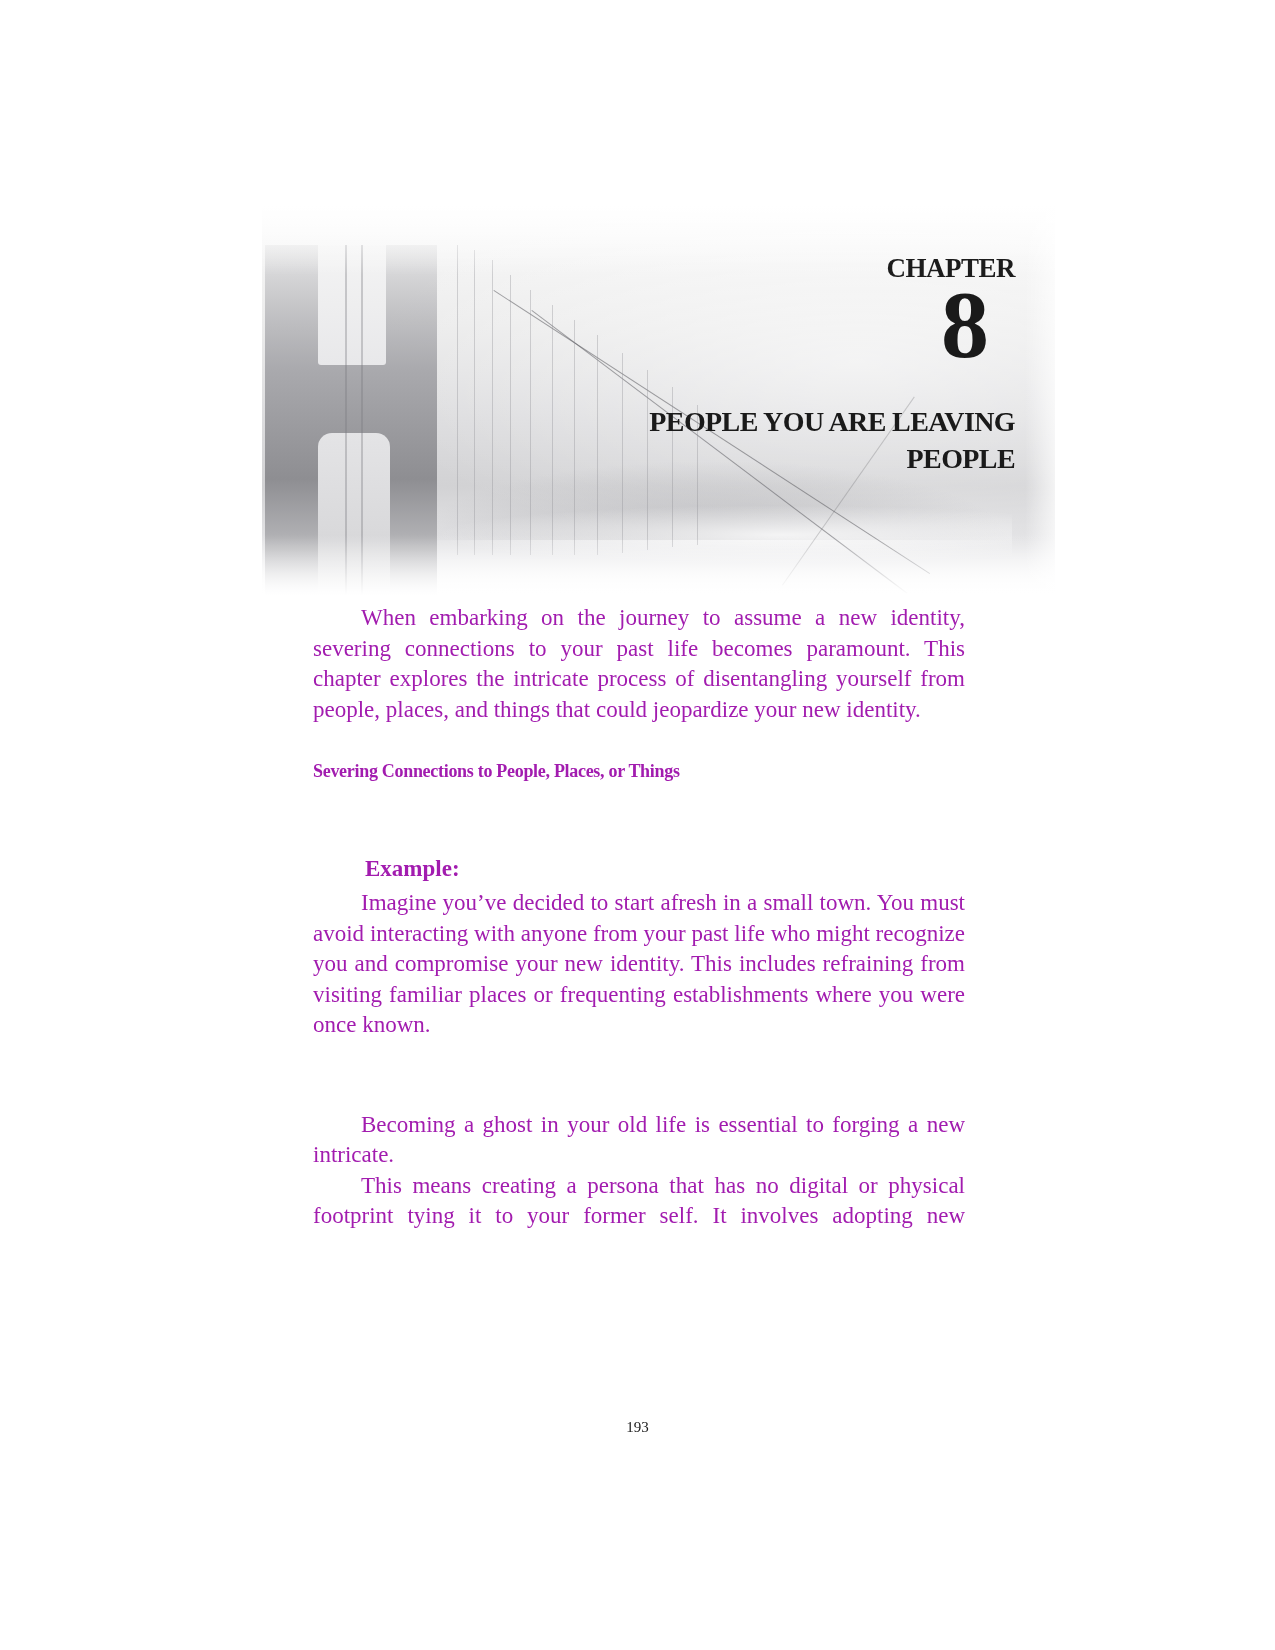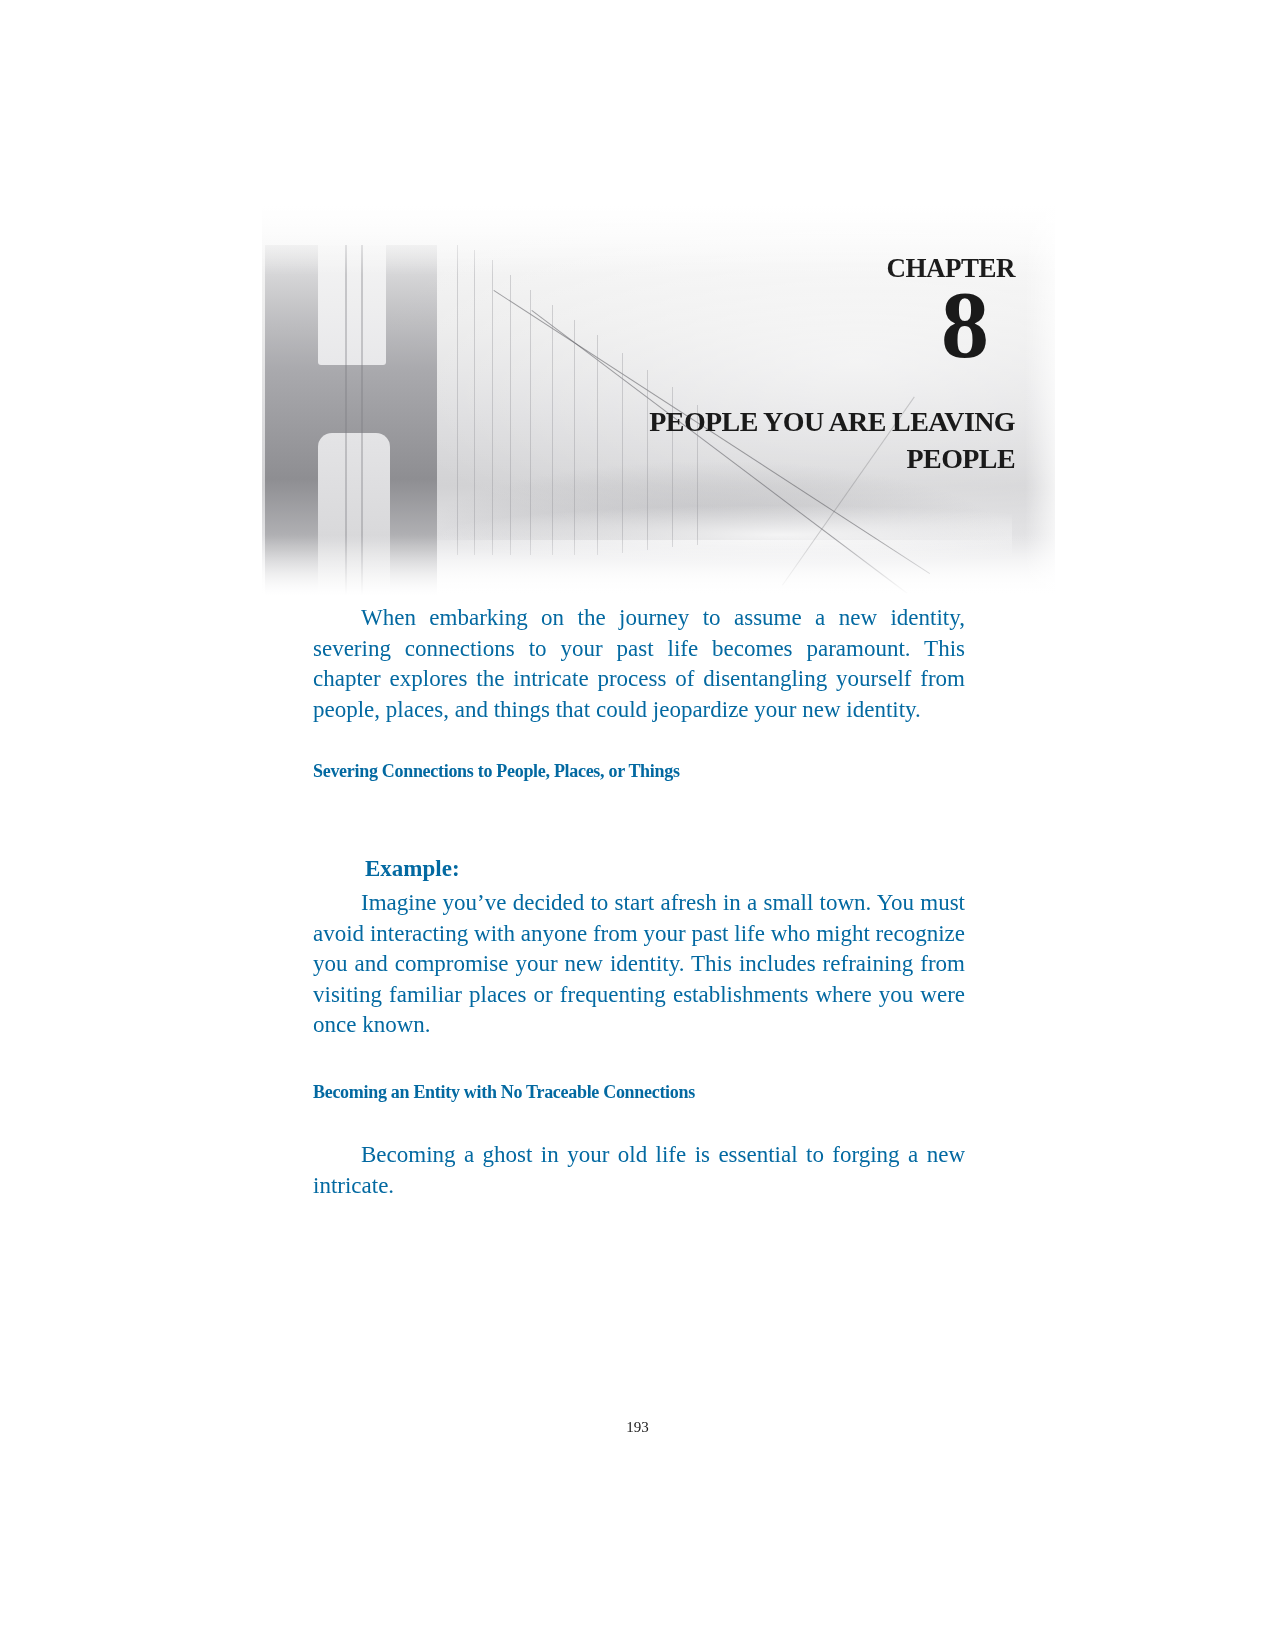--- a/index.html
+++ b/index.html
@@ -126,21 +126,21 @@
 
     
     .text-column {
       position: absolute;
       left: 313px;
       top: 603px;
       width: 652px;
       font-size: 23px;
       line-height: 30.5px;
       text-align: justify;
-      color: #0369a1;
+      color: #a21caf;
     }
     .text-column p {
       margin: 0;
       text-indent: 48px;
     }
     .section-heading {
       font-weight: bold;
       font-size: 18px;
       letter-spacing: -0.3px;
       margin: 0;
@@ -215,19 +215,19 @@
   <div class="gap-1"></div>
   <h2 class="section-heading">Severing Connections to People, Places, or Things</h2>
   <div class="gap-2"></div>
 
 
   <div class="gap-3"></div>
   <div class="example-label">Example:</div>
   <p>Imagine you’ve decided to start afresh in a small town. You must avoid interacting with anyone from your past life who might recognize you and compromise your new identity. This includes refraining from visiting familiar places or frequenting establishments where you were once known.</p>
 
   <div class="gap-5"></div>
-  <h2 class="section-heading">Becoming an Entity with No Traceable Connections</h2>
   <div class="gap-6"></div>
 
   <p>Becoming a ghost in your old life is essential to forging a new intricate.</p>
+  <p style="text-align: justify; text-align-last: justify;">This means creating a persona that has no digital or physical footprint tying it to your former self. It involves adopting new</p>
 </div>
 
 <div class="page-number">193</div>
 
 </body></html>

